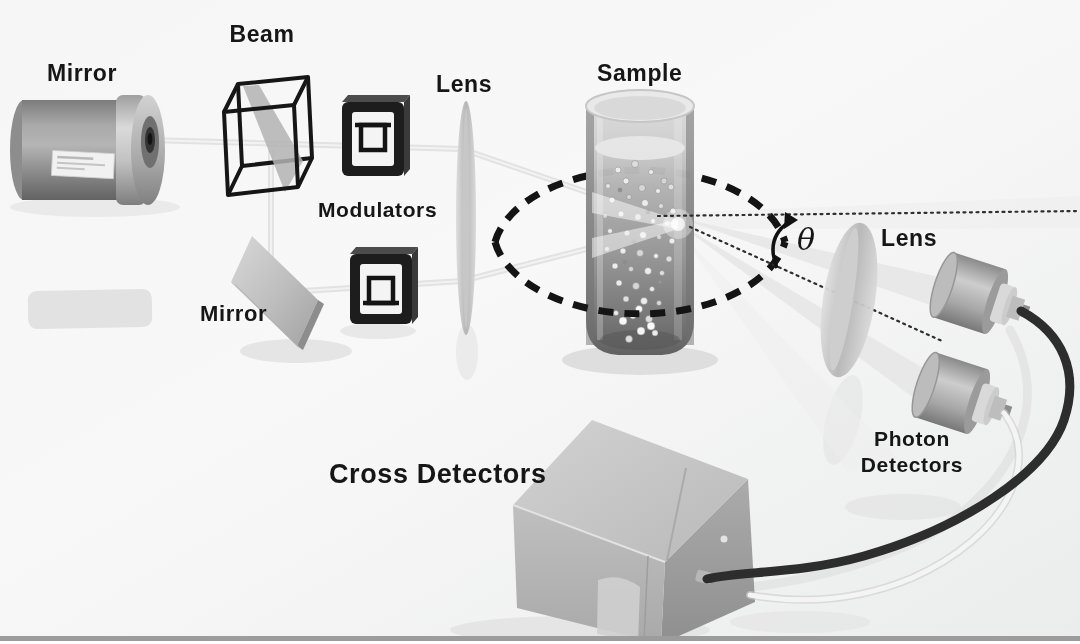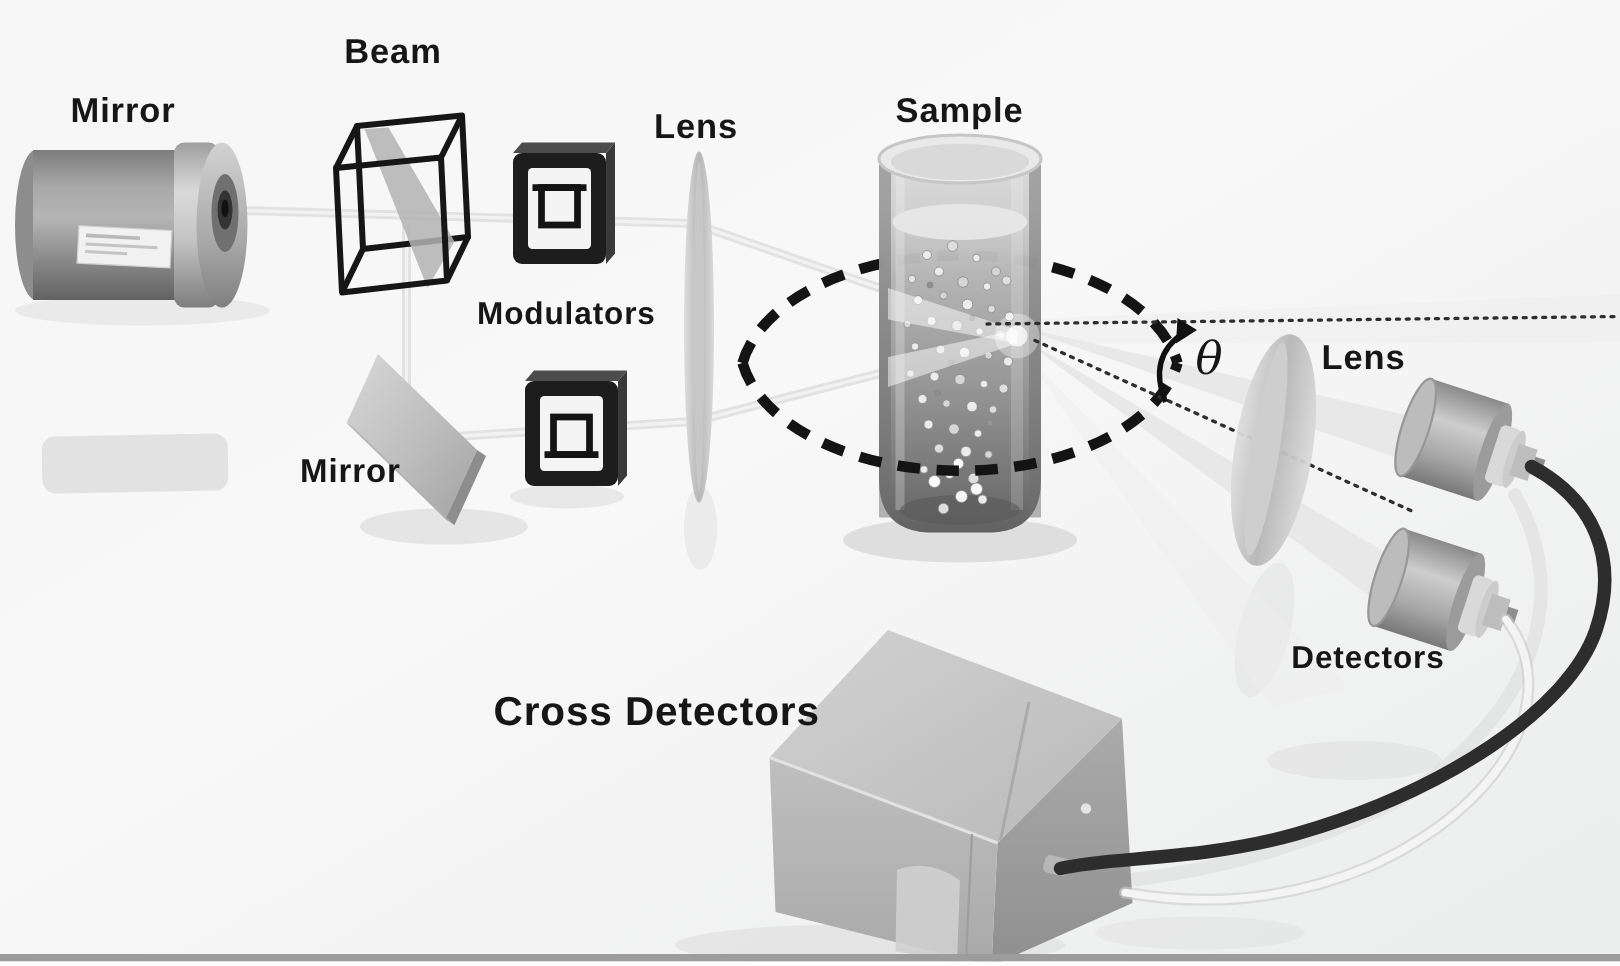--- a/index.html
+++ b/index.html
@@ -309,18 +309,19 @@
 
 <div class="lbl" style="left:436px;top:70px;font-size:23px;">Lens</div>
 
 <div class="lbl" style="left:597px;top:59px;font-size:23px;text-align:center;">Sample</div>
 
 <div class="lbl" style="left:881px;top:224px;font-size:23px;">Lens</div>
 
 <div class="lbl" id="theta-label" style="left:797px;top:222px;">θ</div>
 
 <div class="lbl center" style="left:843px;top:426px;width:138px;font-size:21px;">
+  <span>Photon</span>
   <span>Detectors</span>
 </div>
 
 <div class="lbl" style="left:329px;top:458px;font-size:27px;">Cross Detectors</div>
 
 </div>
 
 </body></html>

